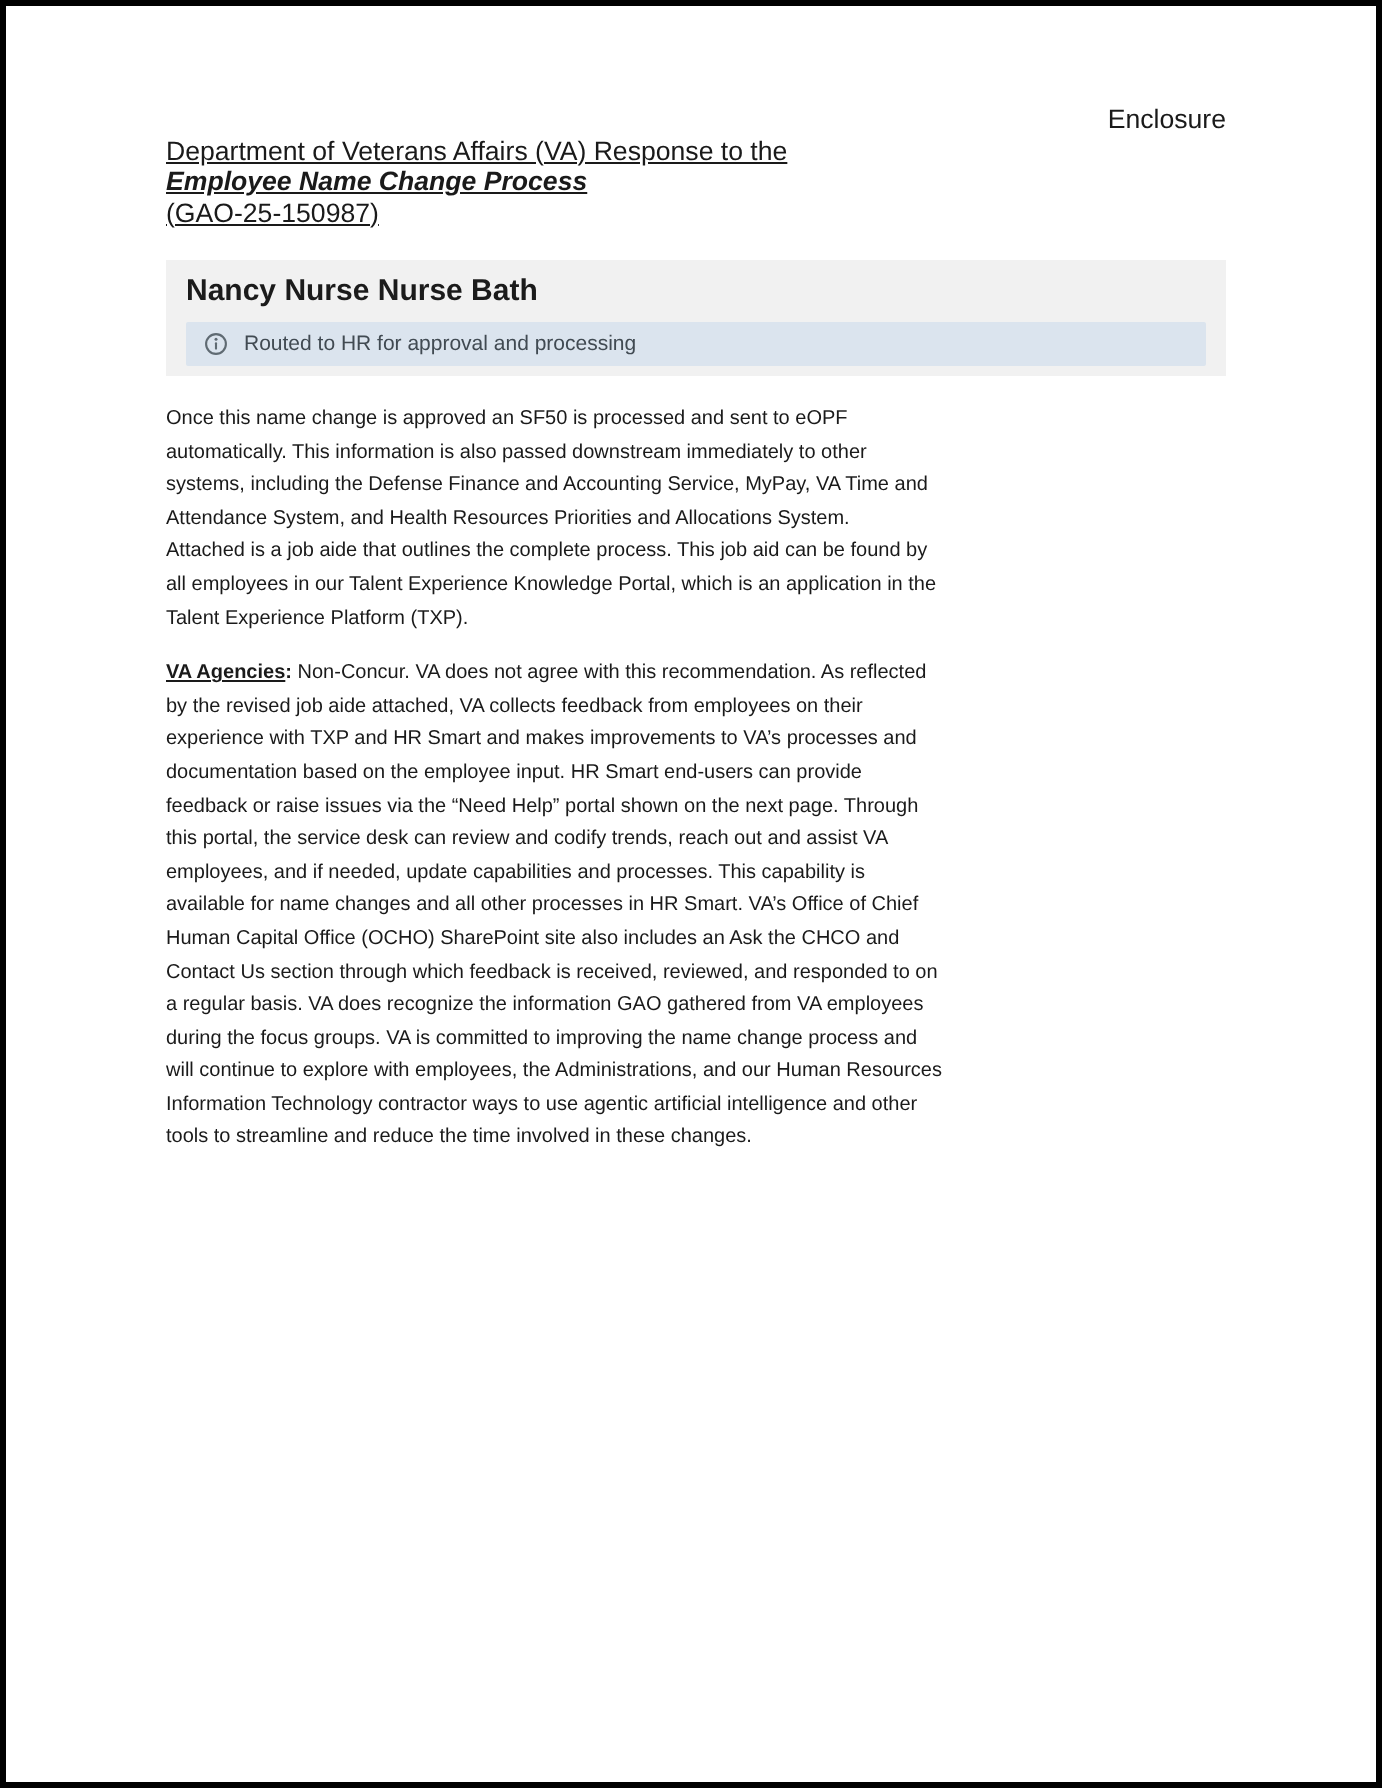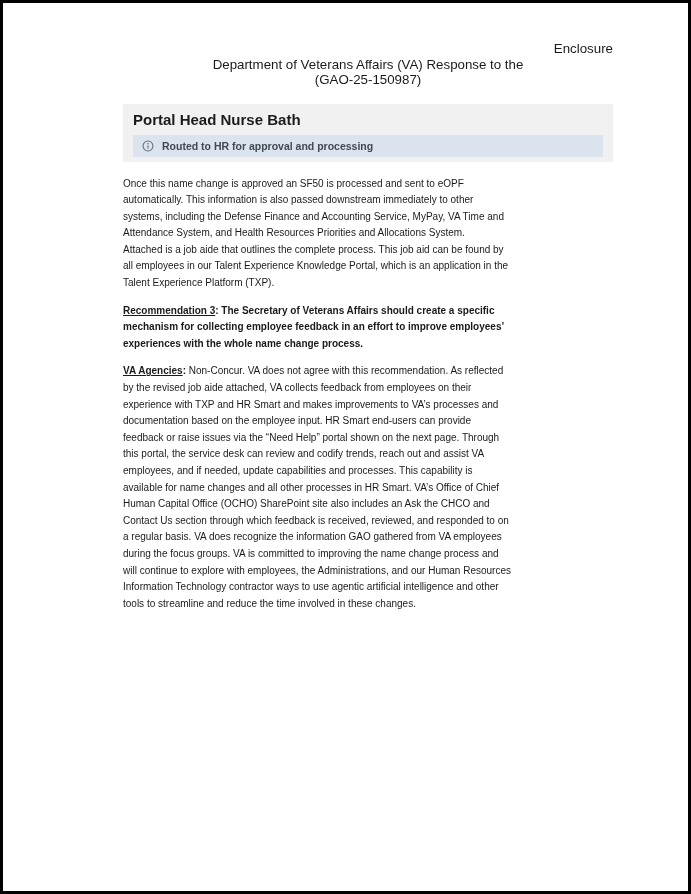--- a/index.html
+++ b/index.html
@@ -16,24 +16,24 @@
   body { margin: 0; background: #ffffff; }
   .page {
     width: 691px; height: 894px;
     border: 3px solid var(--page_border);
     background: #ffffff;
     font-family: "Liberation Sans", sans-serif;
     color: var(--body_text_color);
     overflow: hidden;
     position: relative;
   }
-  .content { padding: 38px 75px 0 120px; }
+  .content { padding: 38px 75px 0 80px; margin-top: 11px; }
 
   .enclosure { text-align: right; font-size: 13.3px; line-height: 15.5px; }
-  .doc-header { text-align: center; font-size: 13.3px; line-height: 15.5px; }
+  .doc-header { font-size: 13.3px; line-height: 15.5px; text-decoration: underline; }
   .doc-header .bold-italic { font-weight: 700; font-style: italic; }
 
   .record-card {
     margin-top: 16px;
     background: var(--card_bg);
     padding: 7px 10px 5px 10px;
   }
   .card-title {
     font-size: 15px; font-weight: 700; line-height: 17px;
     color: var(--card_title_color);
@@ -41,21 +41,20 @@
   }
   .card-field { font-size: 11px; line-height: 16.3px; color: var(--card_text_color); }
   .field-label { font-weight: 700; color: var(--card_title_color); margin-right: 3px; }
   .info-banner {
     margin-top: 7px;
     background: var(--banner_bg);
     padding: 5px 9px;
     display: flex; align-items: flex-start; gap: 8px;
     font-size: 10.5px; color: var(--banner_text_color);
     border-radius: 1px;
-    font-weight: bold;
   }
   .info-icon { color: var(--info_icon_color); display: inline-flex; }
   .info-icon svg { display: block; }
 
   .body-para {
     white-space: pre;
     font-size: 10px;
     line-height: 16.6px;
     margin: 0;
   }
@@ -68,25 +67,26 @@
 </head>
 <body>
 
 <div class="page">
   <div class="content">
 
     <div class="enclosure">Enclosure</div>
 
     <div class="doc-header">
       <div>Department of Veterans Affairs (VA) Response to the</div>
+      <div class="bold-italic">Employee Name Change Process</div>
       <div>(GAO-25-150987)</div>
     </div>
 
     <div class="record-card">
-      <div class="card-title">Portal Head Nurse Bath</div>
+      <div class="card-title">Nancy Nurse Nurse Bath</div>
 
 
       <div class="info-banner">
         <span class="info-icon">
           <svg width="12" height="12" viewBox="0 0 16 16" aria-hidden="true">
             <circle cx="8" cy="8" r="6.6" fill="none" stroke="currentColor" stroke-width="1.4"></circle>
             <circle cx="8" cy="4.9" r="1" fill="currentColor"></circle>
             <rect x="7.3" y="6.9" width="1.4" height="4.8" rx="0.6" fill="currentColor"></rect>
           </svg>
         </span>
@@ -95,23 +95,20 @@
     </div>
 
     <p class="body-para para-first">Once this name change is approved an SF50 is processed and sent to eOPF
 automatically. This information is also passed downstream immediately to other
 systems, including the Defense Finance and Accounting Service, MyPay, VA Time and
 Attendance System, and Health Resources Priorities and Allocations System.
 Attached is a job aide that outlines the complete process. This job aid can be found by
 all employees in our Talent Experience Knowledge Portal, which is an application in the
 Talent Experience Platform (TXP).</p>
 
-    <p class="body-para para-rec"><span class="lead-underline">Recommendation 3</span><span class="bold">:</span><span> The Secretary of Veterans Affairs should create a specific
-mechanism for collecting employee feedback in an effort to improve employees’
-experiences with the whole name change process.</span></p>
 
     <p class="body-para para-va"><span class="lead-underline">VA Agencies</span><span class="bold">:</span><span> Non-Concur. VA does not agree with this recommendation. As reflected
 by the revised job aide attached, VA collects feedback from employees on their
 experience with TXP and HR Smart and makes improvements to VA’s processes and
 documentation based on the employee input. HR Smart end-users can provide
 feedback or raise issues via the “Need Help” portal shown on the next page. Through
 this portal, the service desk can review and codify trends, reach out and assist VA
 employees, and if needed, update capabilities and processes. This capability is
 available for name changes and all other processes in HR Smart. VA’s Office of Chief
 Human Capital Office (OCHO) SharePoint site also includes an Ask the CHCO and

